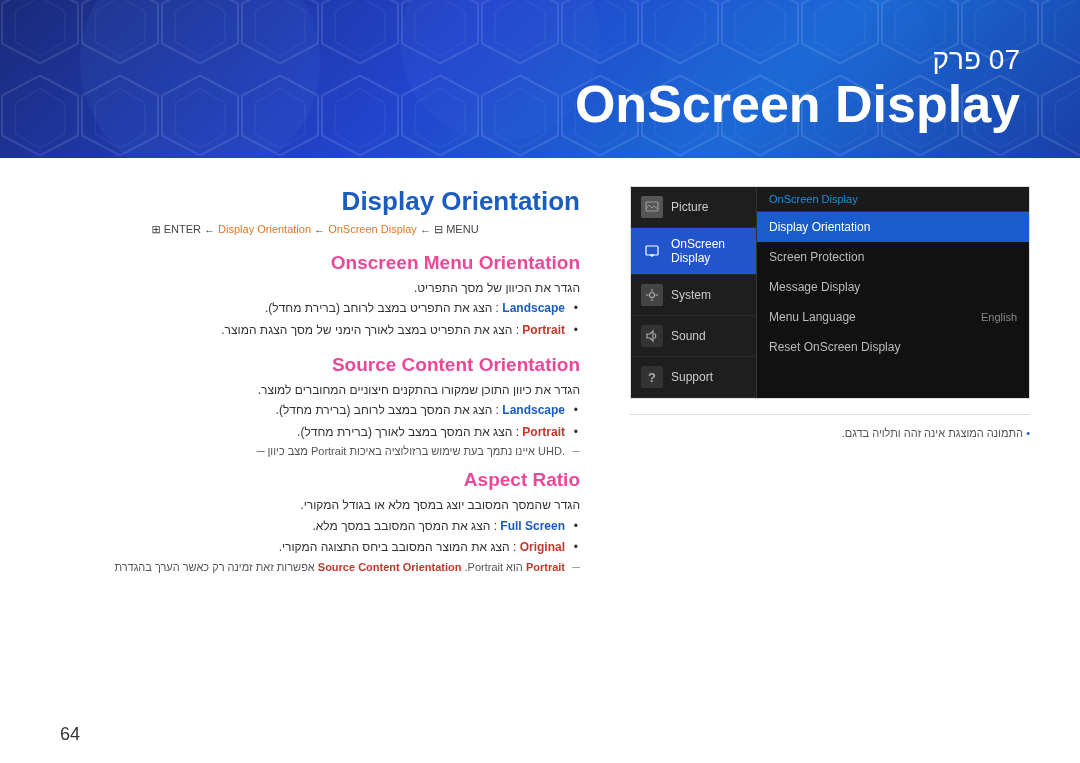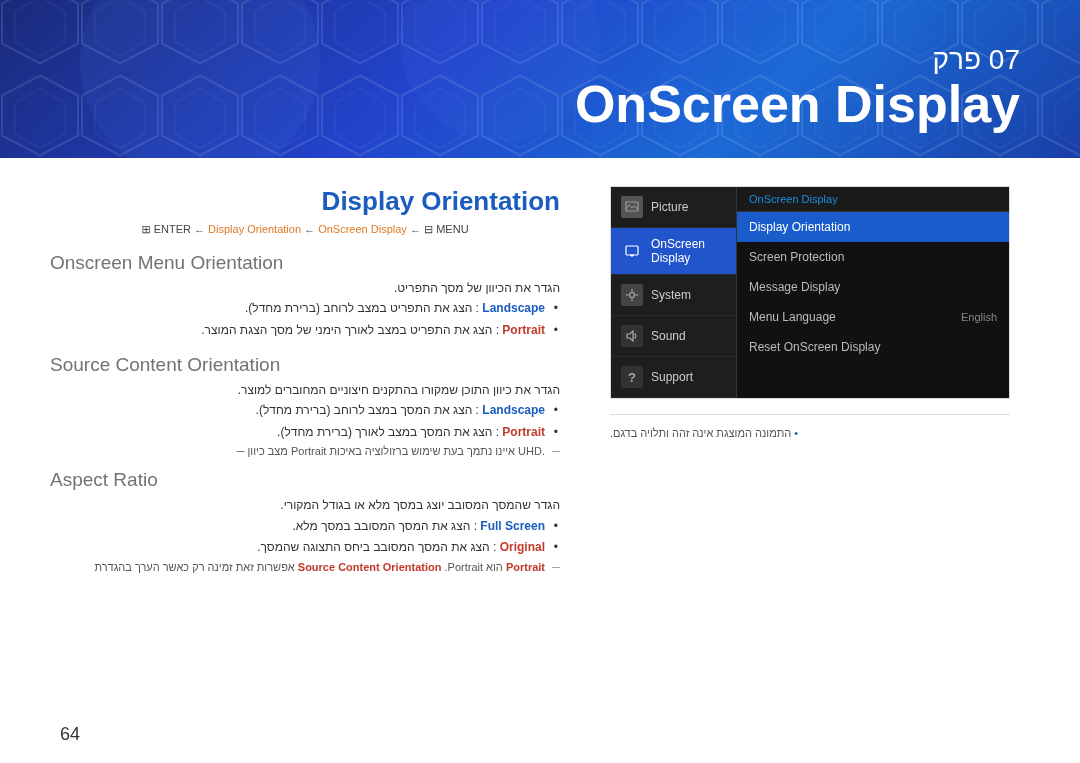--- a/index.html
+++ b/index.html
@@ -35,21 +35,21 @@
     .header-title {
       color: #fff;
       font-size: 52px;
       font-weight: 700;
       line-height: 1.1;
     }
 
     
     .main {
       display: flex;
-      padding: 20px 70px 20px 50px;
+      padding: 20px 50px 20px 50px;
       gap: 30px;
       height: calc(763px - 195px);
     }
 
     
     .left-content {
       flex: 1;
       padding-right: 20px;
     }
 
@@ -66,23 +66,23 @@
       text-align: center;
       font-size: 11px;
       color: #444;
       margin-bottom: 16px;
       direction: ltr;
     }
     .breadcrumb .bc-orange { color: #e07820; }
 
     .sub-section-title {
       font-size: 19px;
-      font-weight: 400;
-      text-align: left;
-      color: #737373;
+      font-weight: 700;
+      text-align: right;
+      color: #ec4899;
       margin-bottom: 4px;
       margin-top: 8px;
     }
 
     .rtl-text {
       direction: rtl;
       text-align: right;
       font-size: 12px;
       color: #333;
       line-height: 1.7;
@@ -208,21 +208,21 @@
       color: #fff;
     }
     .menu-item-right .value {
       color: #888;
       font-size: 11px;
     }
 
     .note-right {
       margin-top: 15px;
       direction: rtl;
-      text-align: left;
+      text-align: right;
       font-size: 11px;
       color: #555;
       line-height: 1.6;
       border-top: 1px solid #ddd;
       padding-top: 10px;
     }
     .note-right::before {
       content: '• ';
       color: #1a5cbf;
     }
@@ -300,21 +300,21 @@
 
     <div class="section-gap"></div>
     <div class="sub-section-title">Aspect Ratio</div>
     <div class="rtl-text">הגדר שהמסך המסובב יוצג במסך מלא או בגודל המקורי.</div>
     <div class="bullet-item">
       <span class="highlight-blue">Full Screen</span>
       <span>: הצג את המסך המסובב במסך מלא.</span>
     </div>
     <div class="bullet-item">
       <span class="highlight-red">Original</span>
-      <span>: הצג את המסך המסובב ביחס התצוגה שהמסך.</span>
+      <span>: הצג את המוצר המסובב ביחס התצוגה המקורי.</span>
     </div>
     <div class="note-item">
       <span style="direction:rtl;font-size:11px;color:#555;">
         <span class="highlight-red" style="font-size:11px;">Portrait</span>
         <span> הוא </span>
         <span class="highlight-red" style="font-size:11px;">Source Content Orientation</span>
         <span>.Portrait אפשרות זאת זמינה רק כאשר הערך בהגדרת</span>
       </span>
     </div>
 

